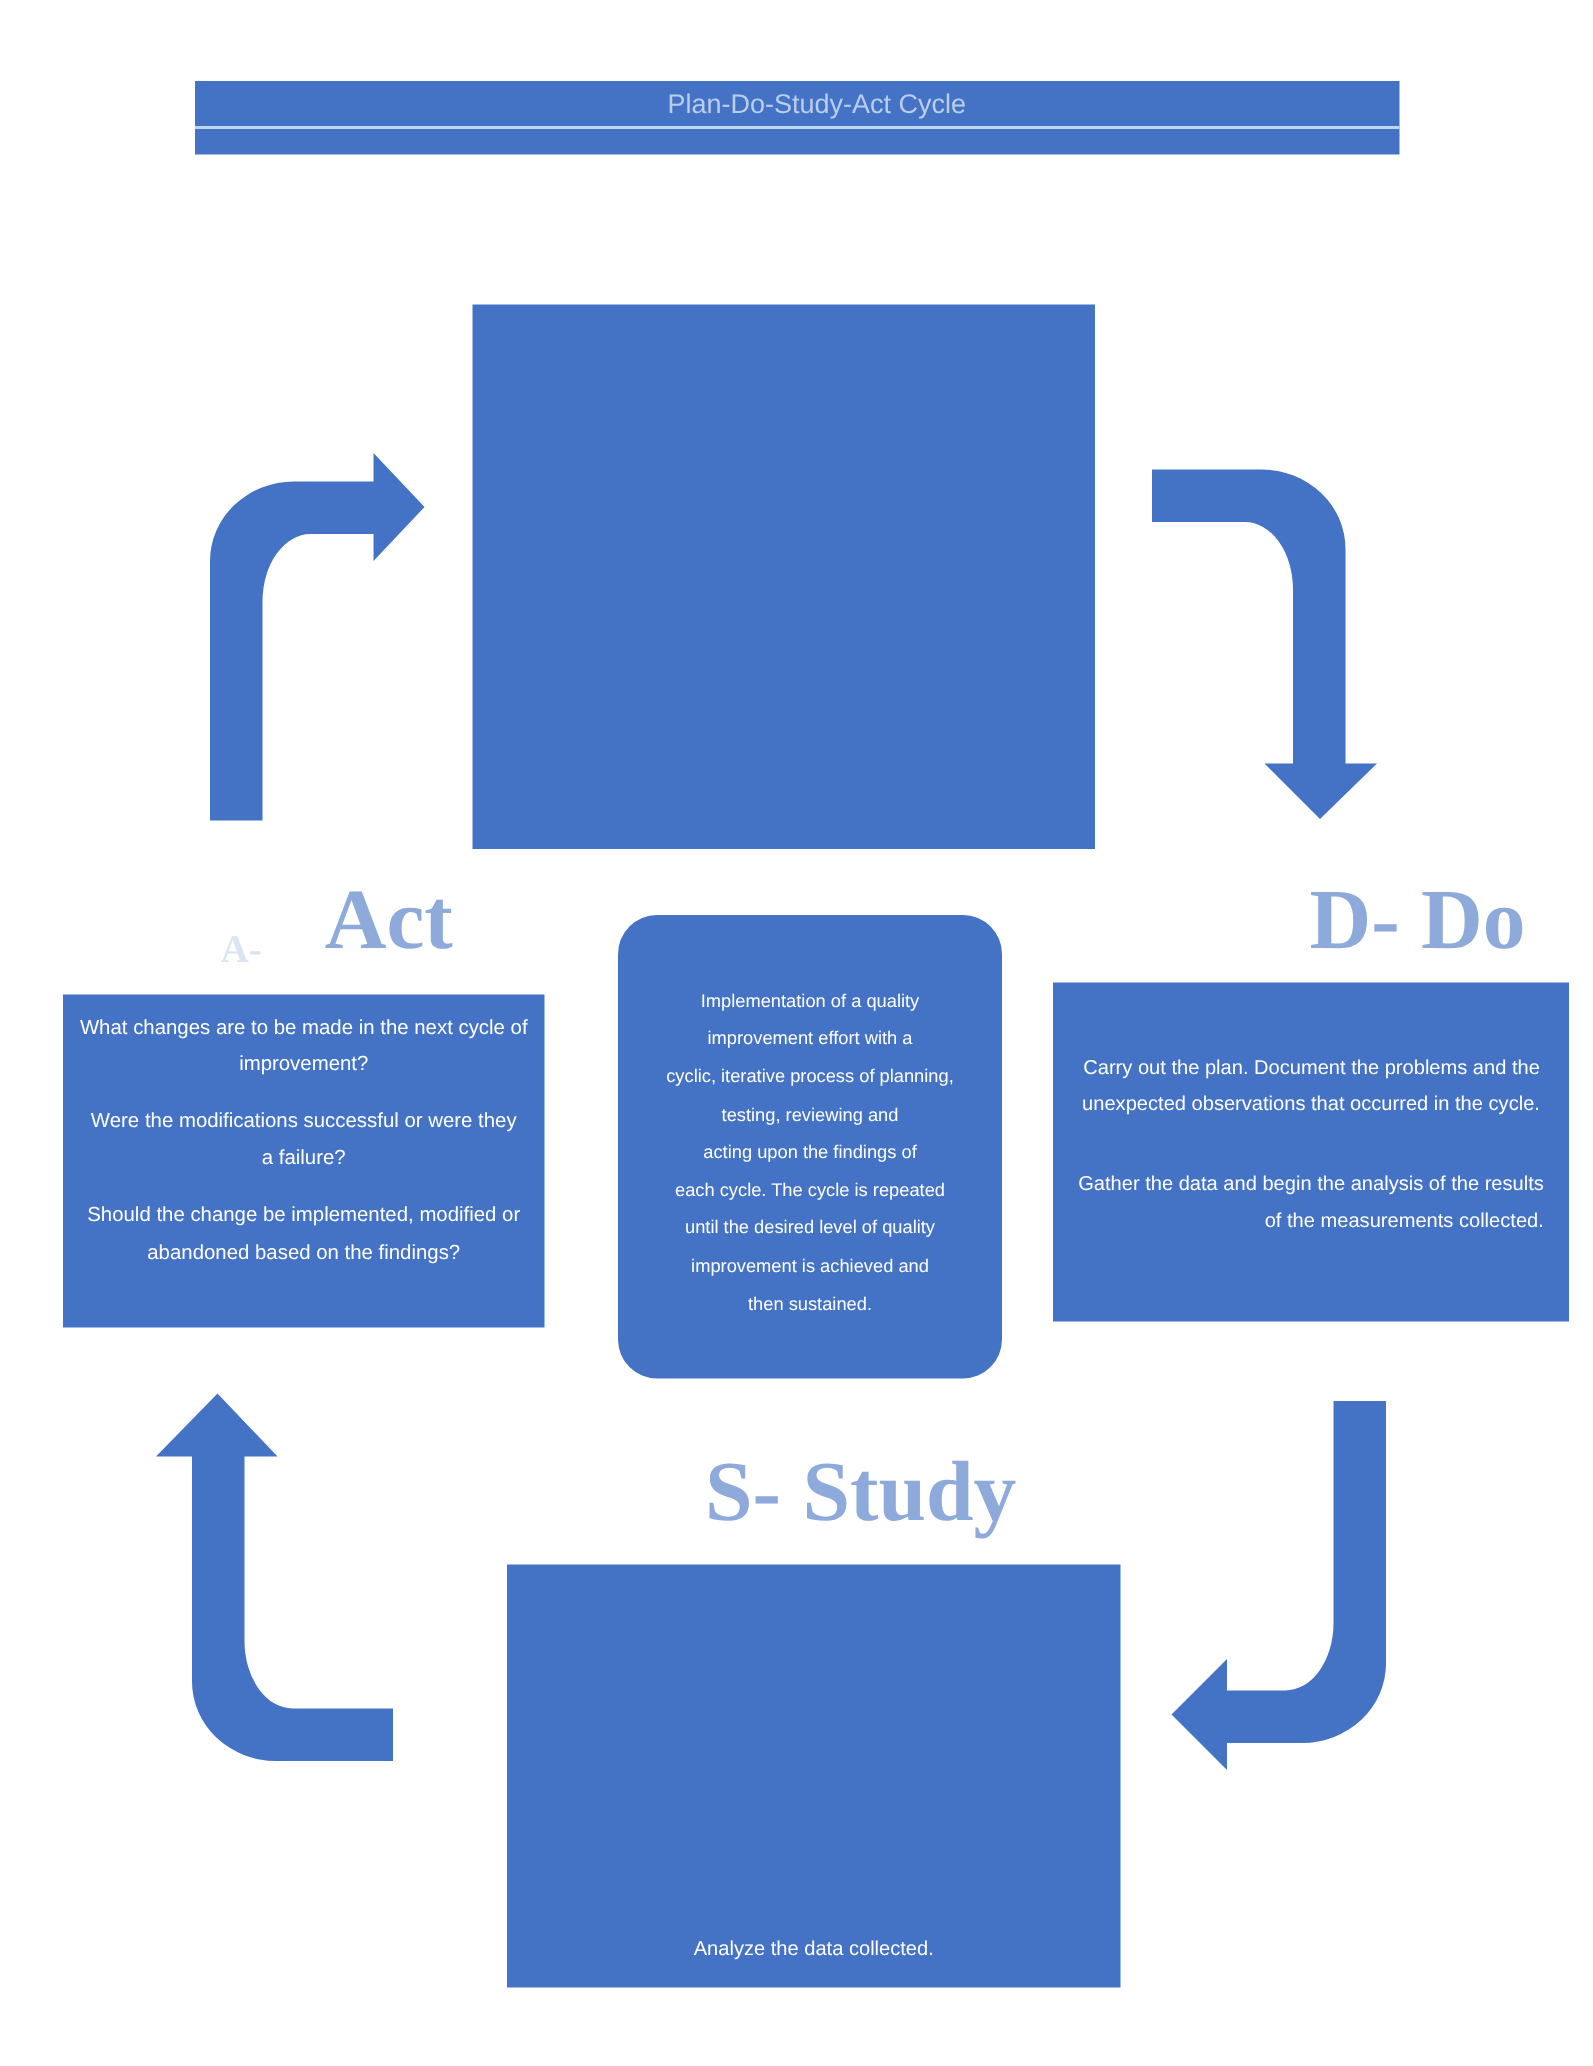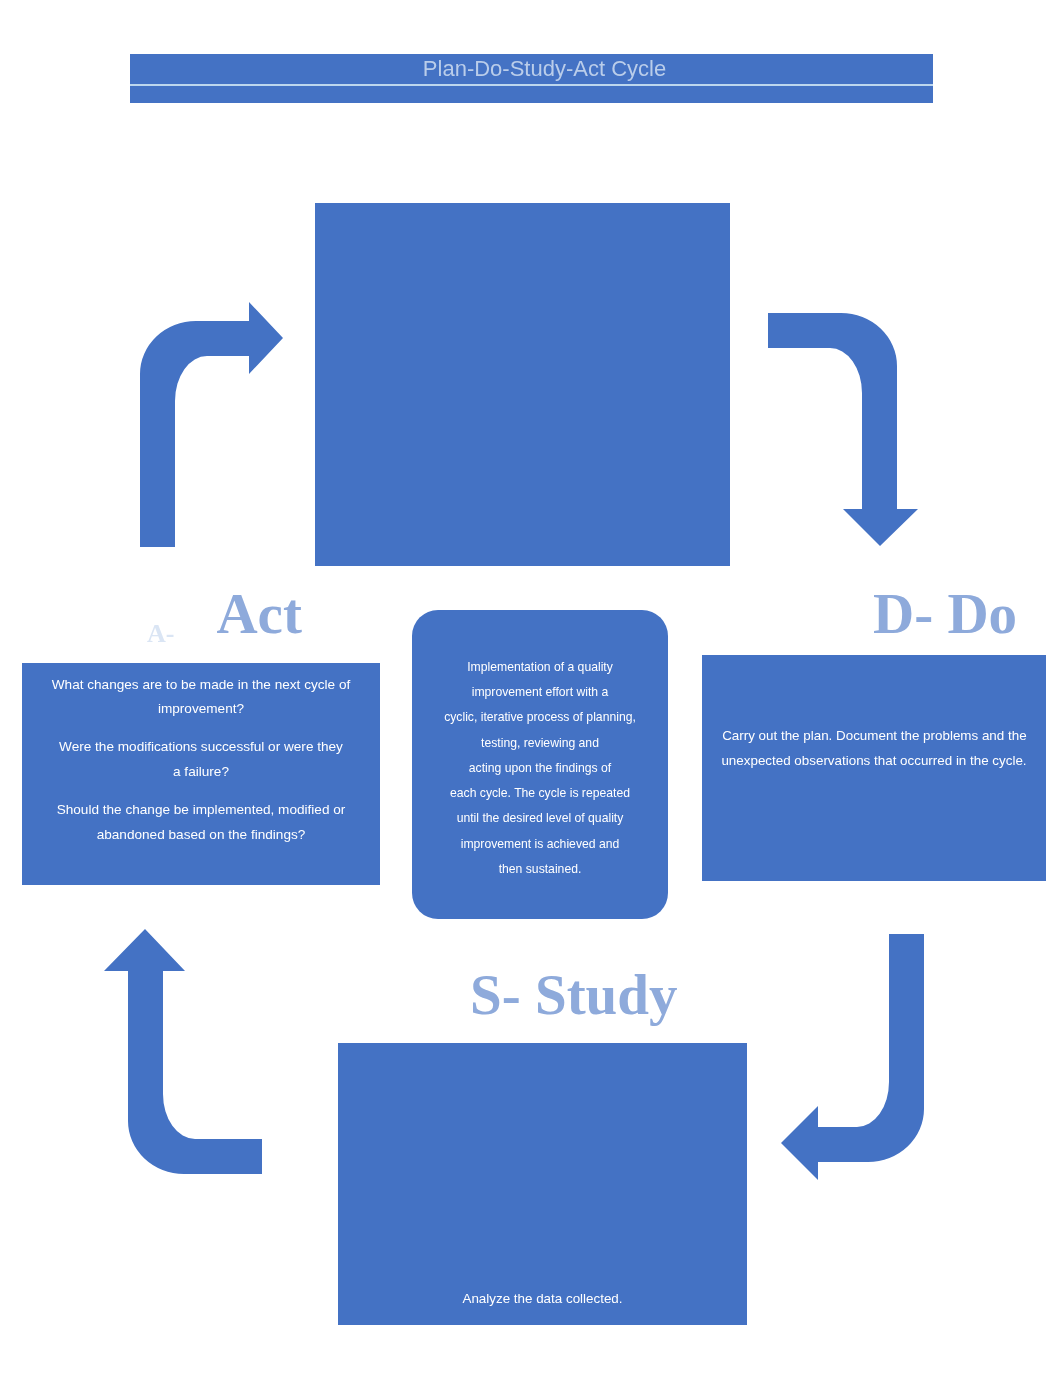--- a/index.html
+++ b/index.html
@@ -5,27 +5,27 @@
 <style>
   html,body{margin:0;padding:0;}
   body{width:1062px;height:1377px;background:#ffffff;overflow:hidden;
        font-family:"Liberation Sans",sans-serif;}
   .page{position:relative;width:1062px;height:1377px;background:#ffffff;}
 
   
   .banner{position:absolute;left:130px;top:54px;width:803px;height:49px;background:#4472C4;}
   .banner-rule{position:absolute;left:130px;top:84px;width:803px;height:1.5px;background:#BDD7EE;}
   .banner-title{position:absolute;left:143px;top:59px;width:803px;text-align:center;
-       color:#BACDEA;font-size:22px;line-height:20px;}
+       color:#BACDEA;font-size:18px;line-height:20px;}
 
   
   .box{position:absolute;background:#4472C4;color:#ffffff;box-sizing:border-box;
        display:flex;flex-direction:column;justify-content:center;align-items:center;}
   #plan-box  {left:315px;top:203px;width:415px;height:363px;}
-  #act-box   {left:22px; top:663px;width:358px;height:222px;padding-bottom:28px;}
+  #act-box   {left:42px; top:663px;width:321px;height:222px;padding-bottom:28px;}
   #do-box    {left:702px;top:655px;width:344px;height:226px;padding-bottom:10px;}
   #study-box {left:338px;top:1043px;width:409px;height:282px;justify-content:flex-end;padding-bottom:15px;}
   #center-box{left:412px;top:610px;width:256px;height:309px;border-radius:26px;padding-top:8px;}
 
   .para{margin:0;text-align:center;color:#ffffff;white-space:nowrap;}
   #act-box    .para{font-size:13.6px;line-height:24.8px;}
   #do-box     .para{font-size:13.4px;line-height:24.6px;text-align:right;}
   #study-box  .para{font-size:13.4px;line-height:22px;}
   #center-box .para{font-size:12.2px;line-height:25.2px;}
   .pgap{height:13px;}
@@ -65,20 +65,21 @@
       <p class="para">What changes are to be made in the next cycle of<br>improvement?</p>
       <div class="pgap"></div>
       <p class="para">Were the modifications successful or were they<br>a failure?</p>
       <div class="pgap"></div>
       <p class="para">Should the change be implemented, modified or<br>abandoned based on the findings?</p>
     </div>
   <div class="box" id="do-box">
       <p class="para">Carry out the plan. Document the problems and the<br>unexpected observations that occurred in the cycle.</p>
       <div class="pgap"></div>
       <div class="pgap"></div>
+      <p class="para">Gather the data and begin the analysis of the results<br>of the measurements collected.</p>
     </div>
   <div class="box" id="study-box">
       <p class="para">Analyze the data collected.</p>
     </div>
   <div class="box" id="center-box">
       <p class="para">Implementation of a quality<br>improvement effort with a<br>cyclic, iterative process of planning,<br>testing, reviewing and<br>acting upon the findings of<br>each cycle. The cycle is repeated<br>until the desired level of quality<br>improvement is achieved and<br>then sustained.</p>
     </div>
 
 </div>
 

